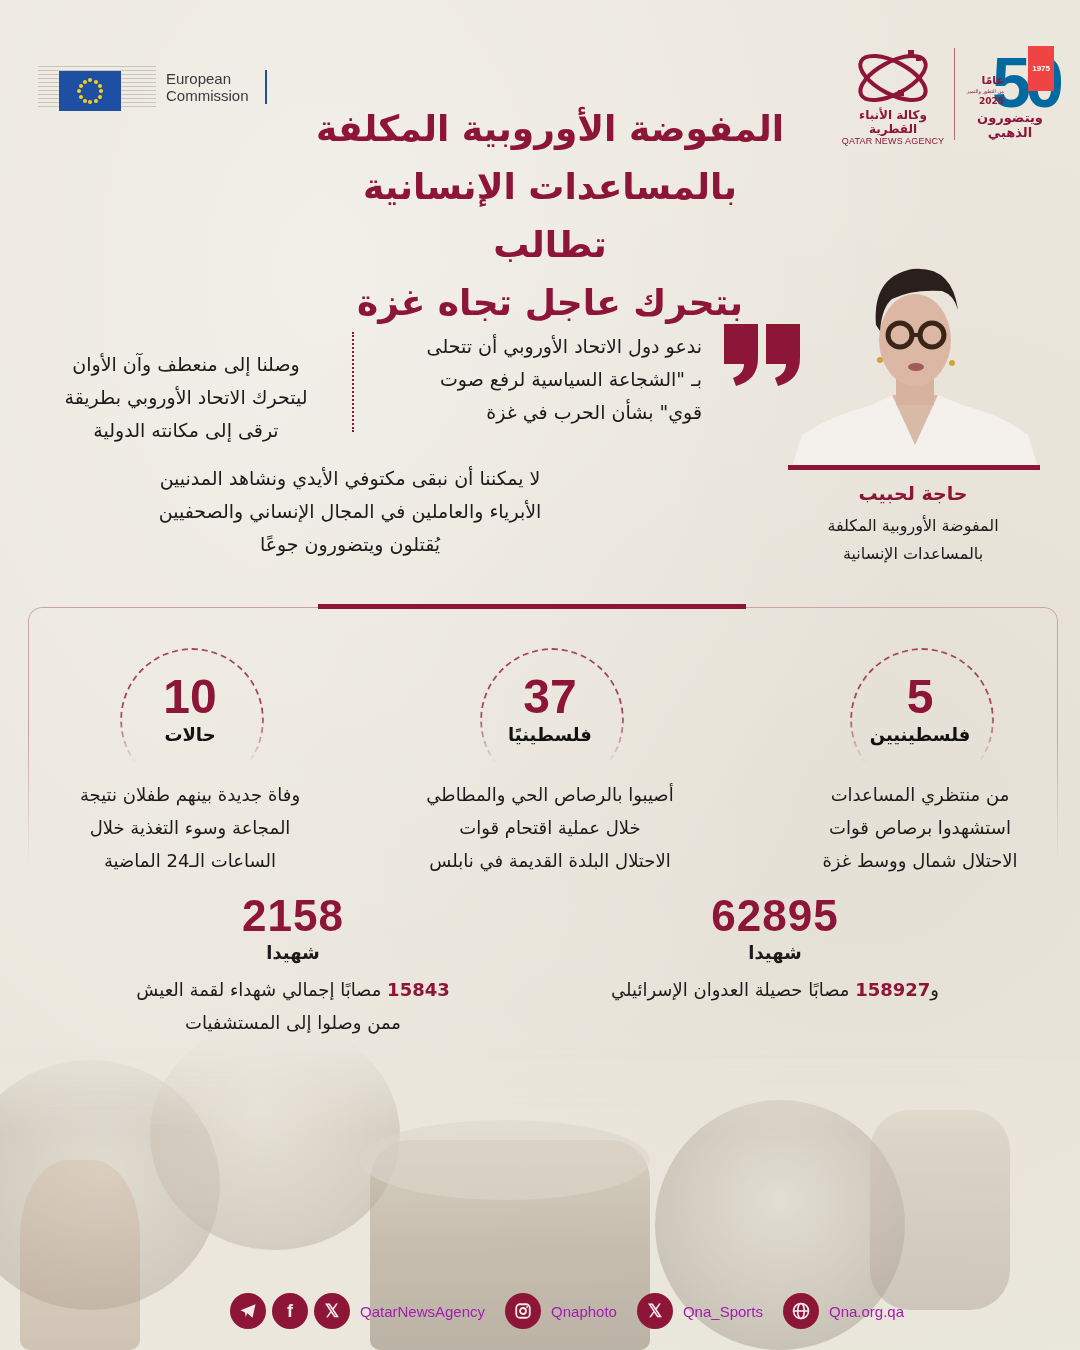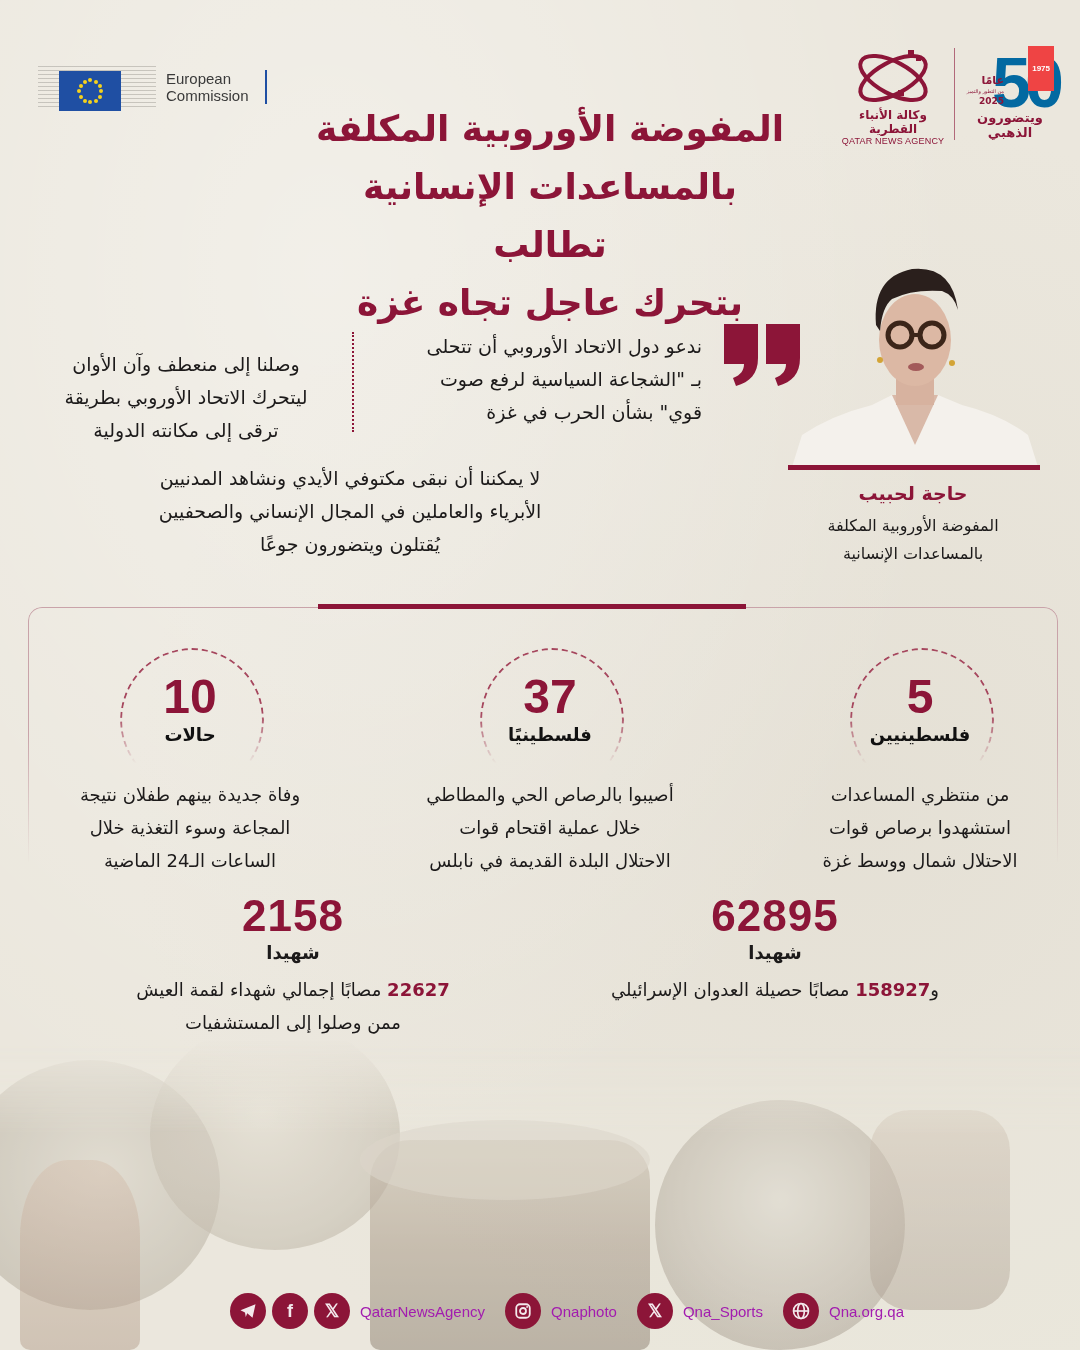--- a/index.html
+++ b/index.html
@@ -256,21 +256,21 @@
   <div class="unit">شهيدا</div>
   <div class="desc">
     <div><span>و</span><span class="hl">158927</span><span> مصابًا حصيلة العدوان الإسرائيلي</span></div>
   </div>
 </div>
 
 <div class="abs big big-2 rtl">
   <div class="num">2158</div>
   <div class="unit">شهيدا</div>
   <div class="desc">
-    <div><span></span><span class="hl">22627</span><span> مصابًا إجمالي شهداء لقمة العيش</span></div>
+    <div><span></span><span class="hl">15843</span><span> مصابًا إجمالي شهداء لقمة العيش</span></div>
     <div>ممن وصلوا إلى المستشفيات</div>
   </div>
 </div>
 
 <div class="abs footer">
   <div class="soc">
     <svg width="18" height="18" viewBox="0 0 24 24">
         <path d="M2 11 L22 3 L18 21 L11 15 L9 20 L8 14 Z" fill="#f3e9ec"></path>
       </svg>
   </div>

